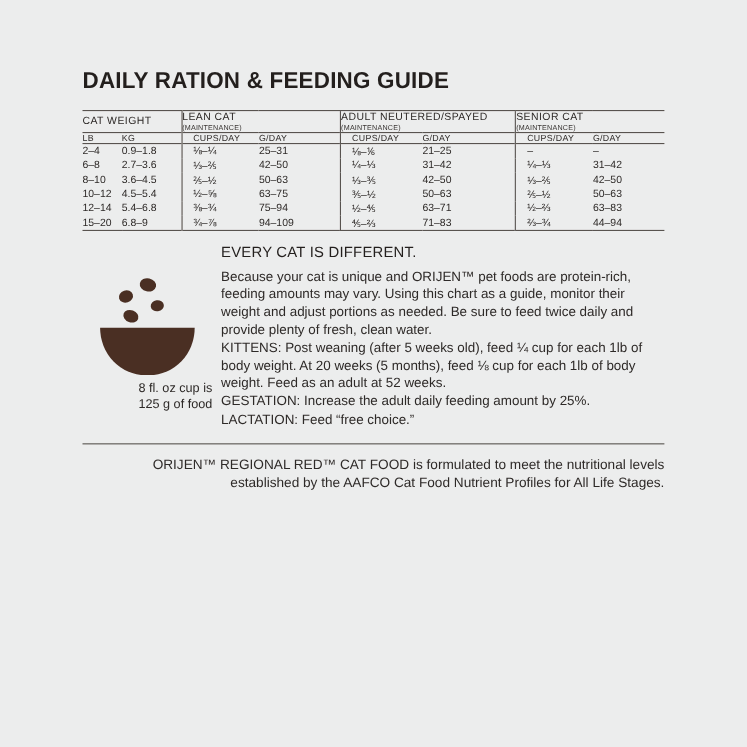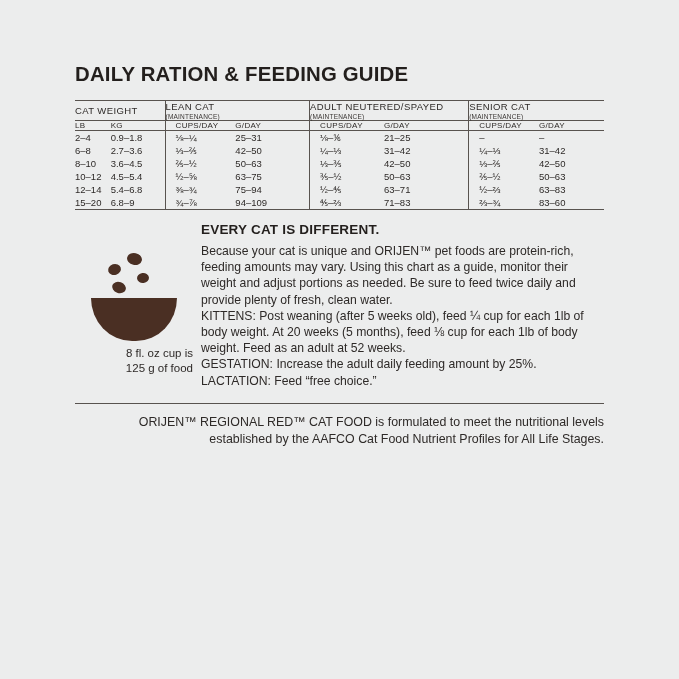--- a/index.html
+++ b/index.html
@@ -121,21 +121,21 @@
     line-height: 15px;
     margin-top: 6px;
     color: #2e2a28;
   }
   .text-col {
     flex: 1 1 auto;
     padding-left: 8px;
   }
   .sect-title {
     font-size: 13.5px;
-    font-weight: bold;
+    font-weight: normal;
     letter-spacing: 0.2px;
     margin: 0 0 6px 0;
     color: #231f1d;
   }
   .body-text {
     font-size: 12.2px;
     line-height: 16.2px;
     margin: 0;
     color: #2e2a28;
   }
@@ -246,21 +246,21 @@
         <td>63–83</td>
       </tr>
       <tr class="row-line tbl-bottom">
         <td>15–20</td>
         <td>6.8–9</td>
         <td class="vline pad-l">¾–⅞</td>
         <td>94–109</td>
         <td class="vline pad-l">⅘–⅔</td>
         <td>71–83</td>
         <td class="vline pad-l">⅔–¾</td>
-        <td>83–60</td>
+        <td>44–94</td>
       </tr>
     </tbody>
   </table>
 
   <div class="mid">
     <div class="bowl-col">
       <div class="bowl-art">
         <span class="kib k1"></span>
         <span class="kib k2"></span>
         <span class="kib k3"></span>

